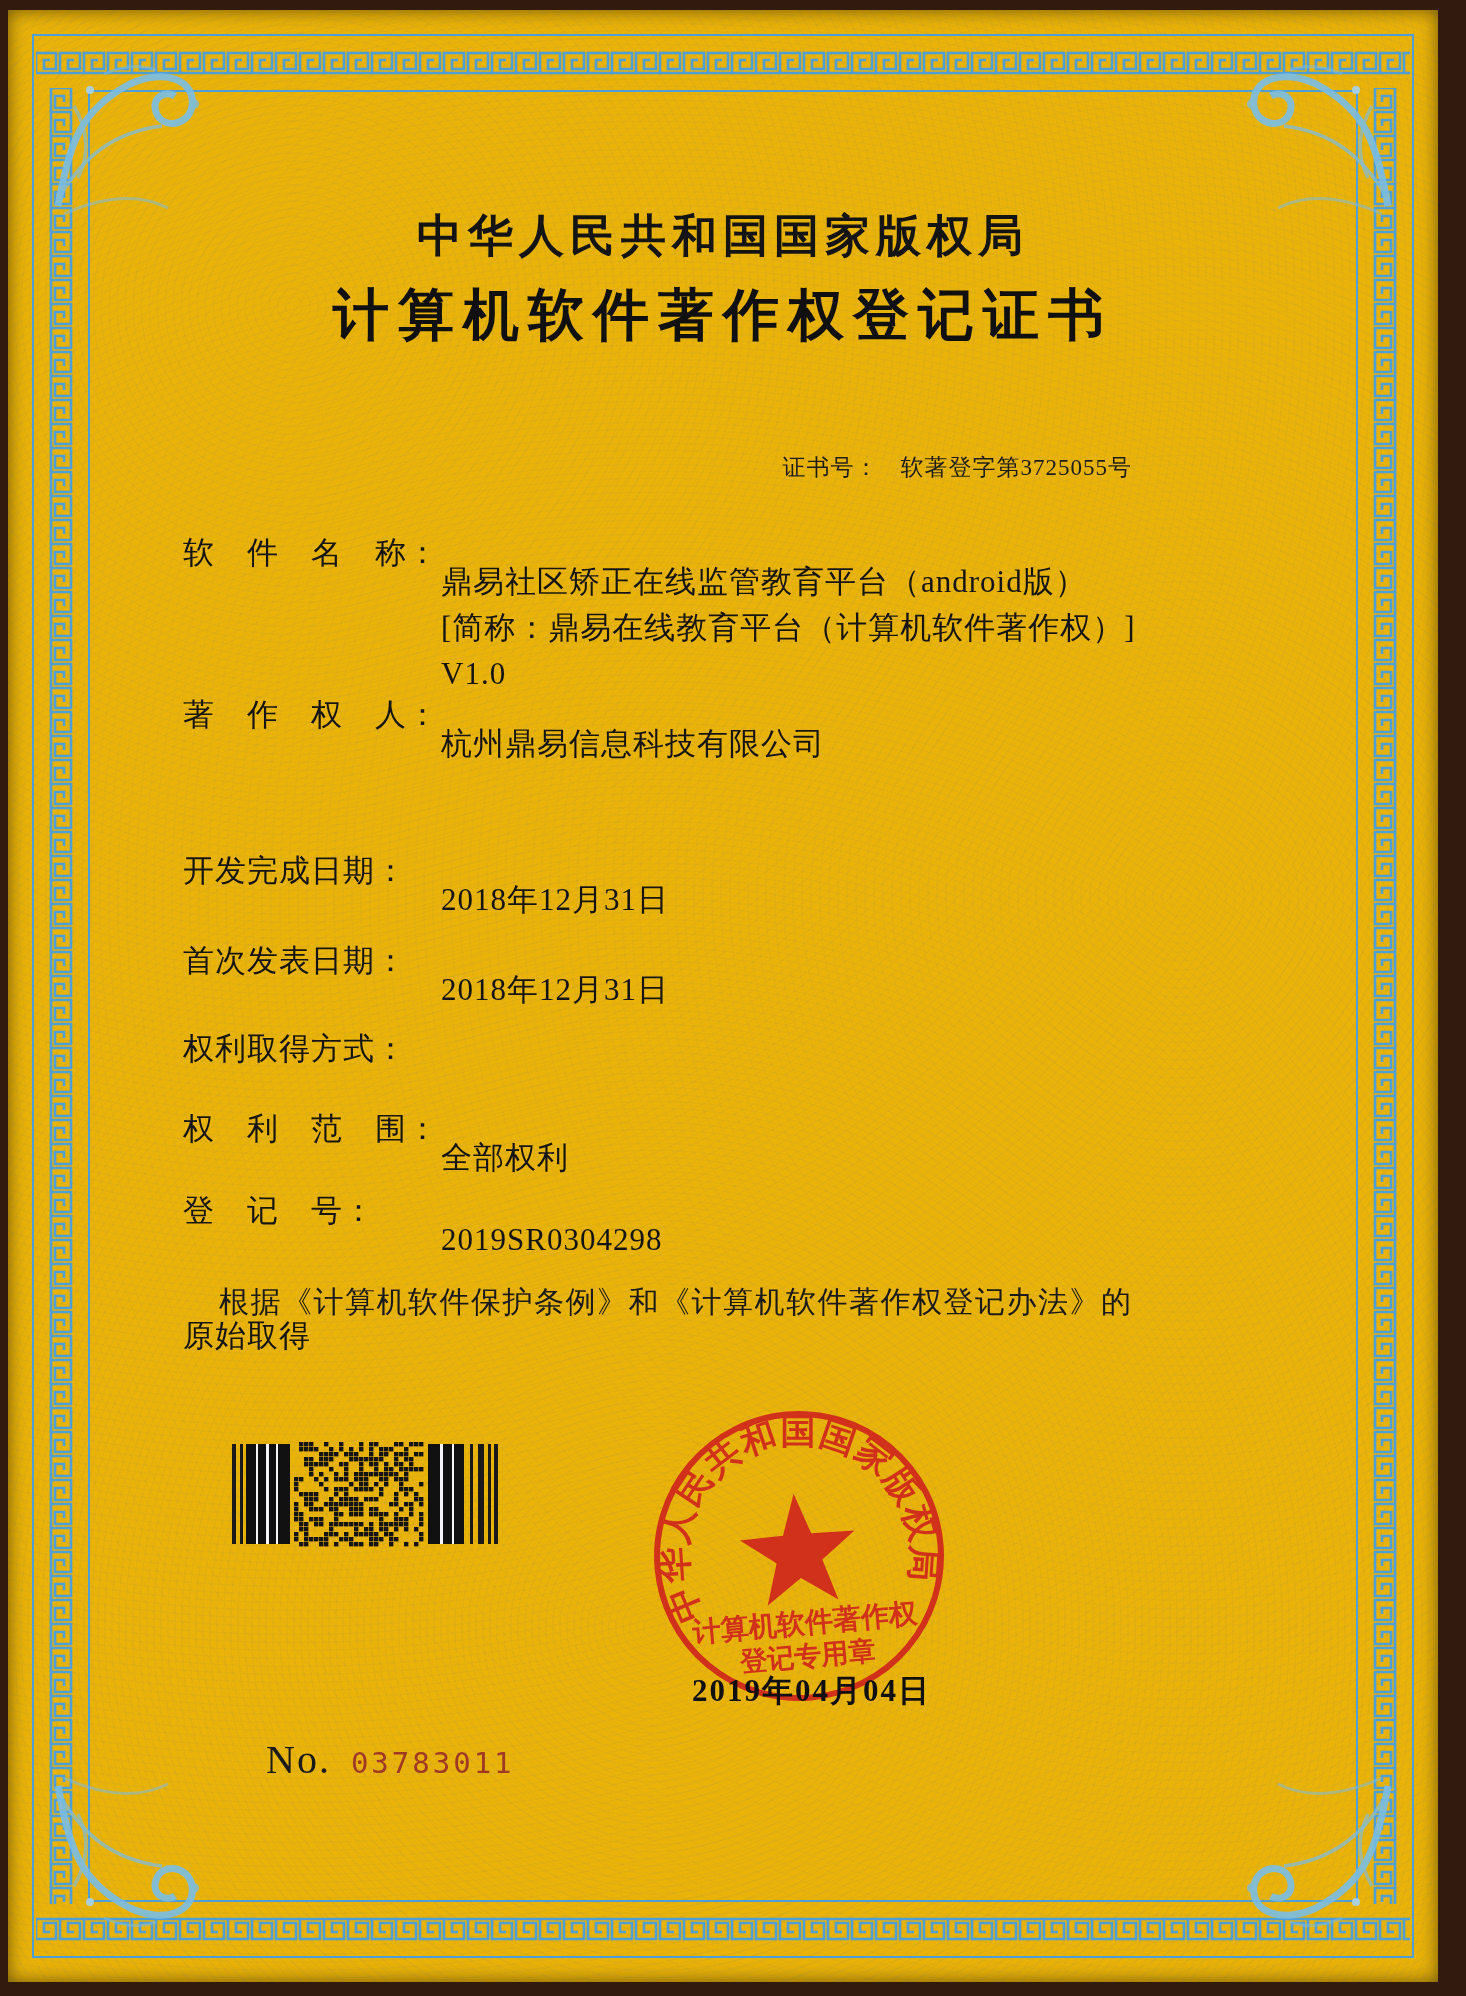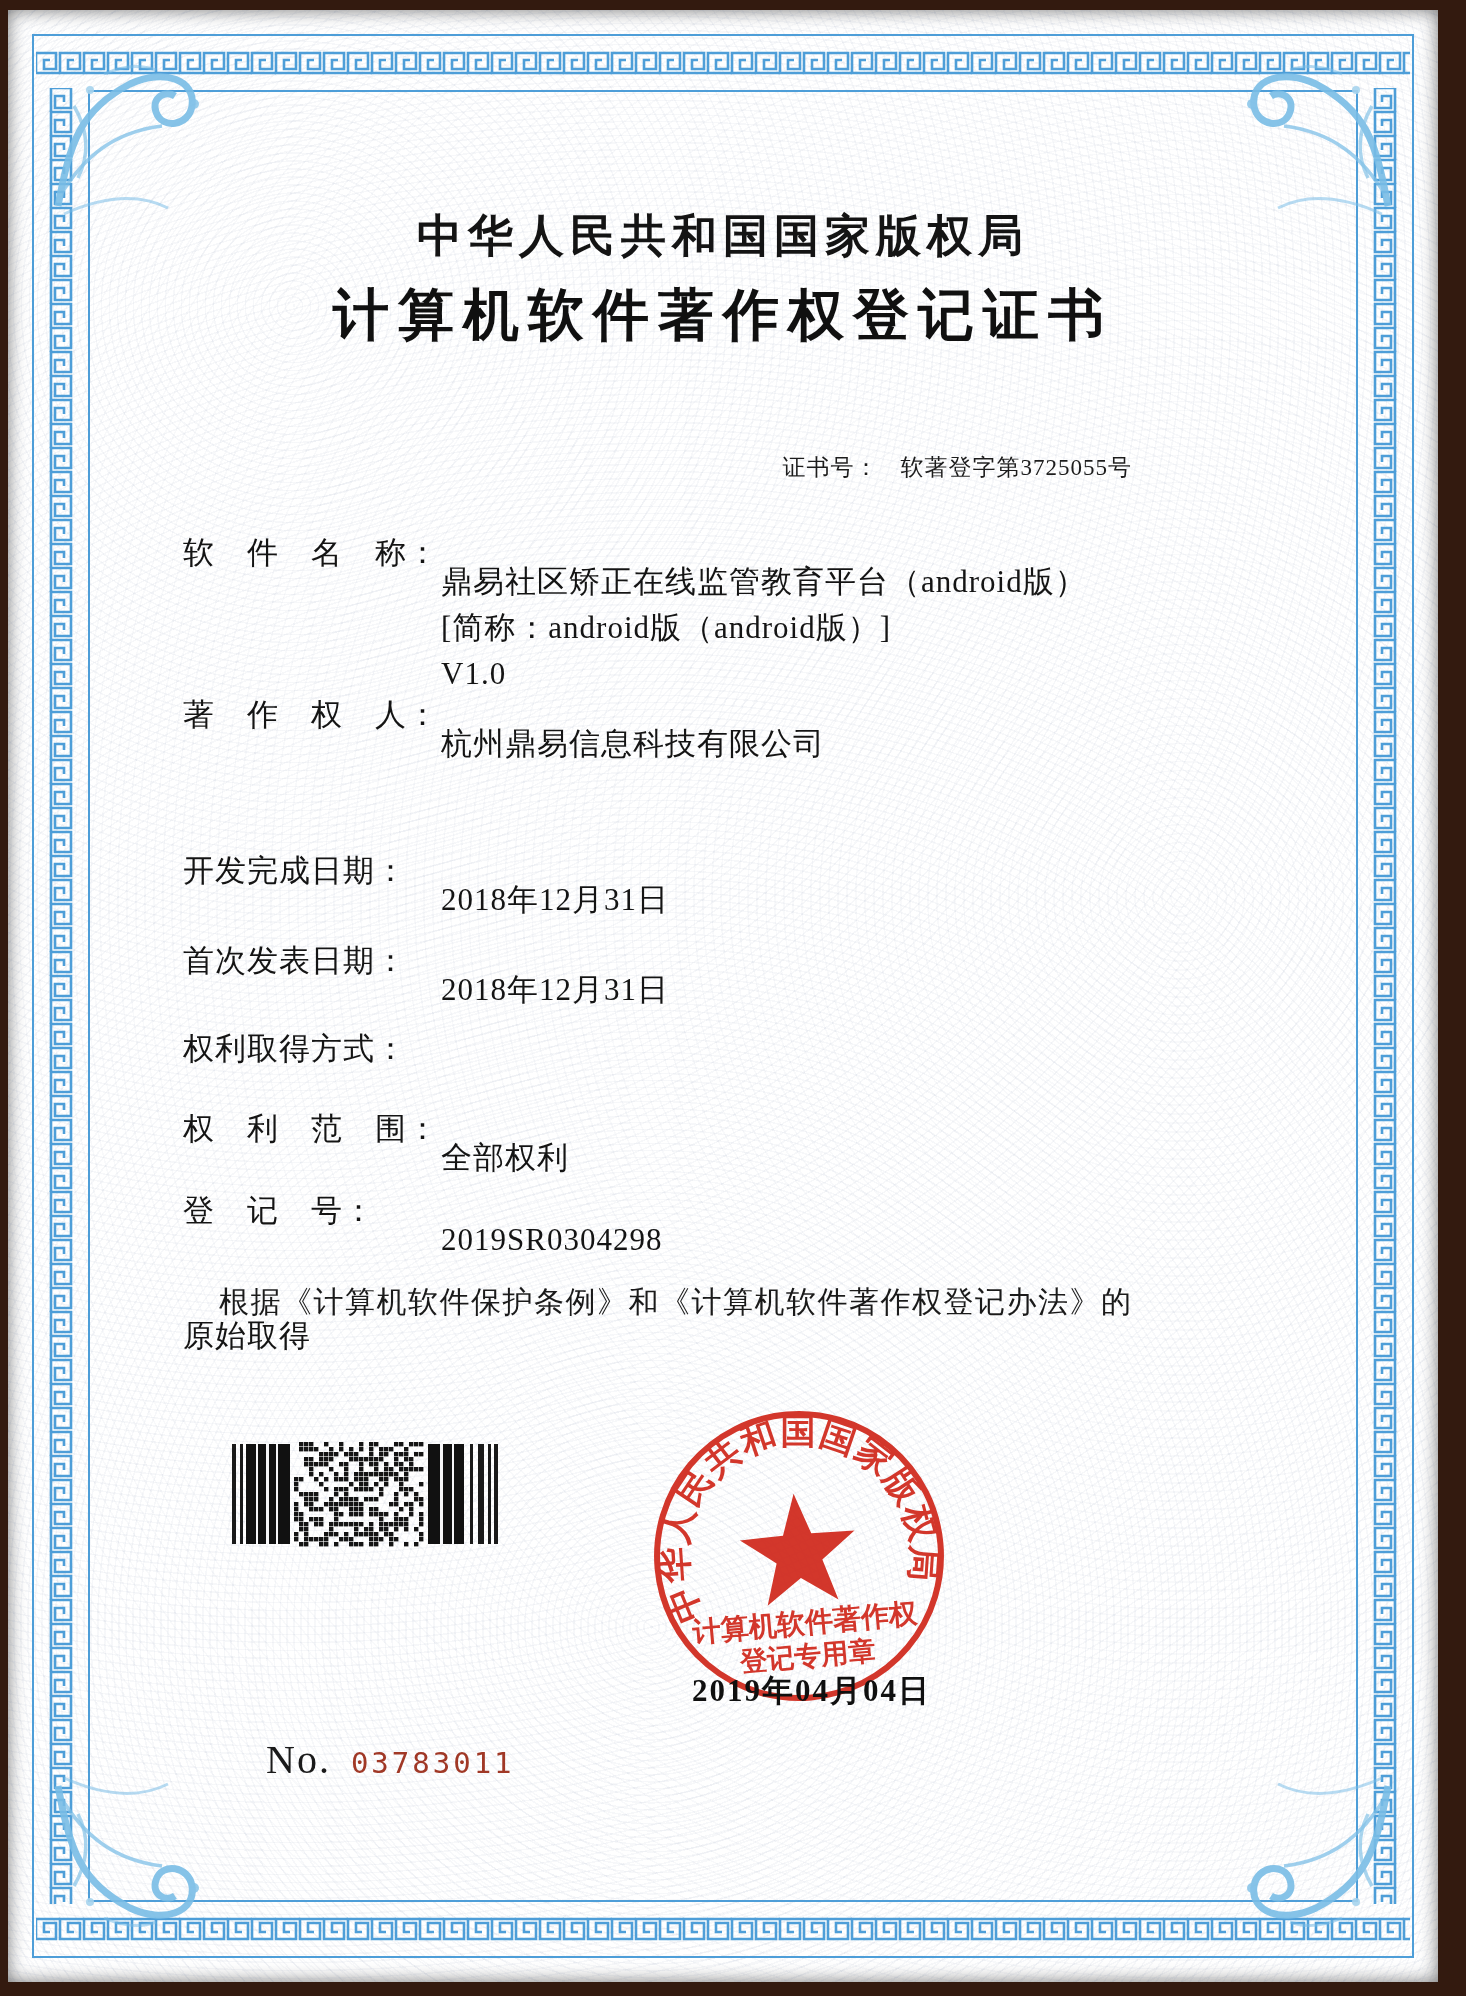--- a/index.html
+++ b/index.html
@@ -5,21 +5,21 @@
   html,body{margin:0;padding:0;}
   body{
     width:1466px;height:1996px;
     background:#331a0f;
     font-family:"Liberation Serif","DejaVu Serif",serif;
     position:relative;overflow:hidden;
   }
   #scene{position:absolute;inset:0;}
   .paper{
     position:absolute;left:8px;top:10px;right:28px;bottom:14px;
-    background:#ffffff;
+    background:#eab308;
     box-shadow:0 0 18px rgba(0,0,0,.55) inset;
     padding-left:36px;
   }
   
   .paper::after{
     content:"";position:absolute;inset:0;pointer-events:none;z-index:1;
     background:
       repeating-radial-gradient(circle at 20% 15%, rgba(90,110,150,.05) 0 1.5px, transparent 1.5px 8px),
       repeating-radial-gradient(circle at 82% 45%, rgba(90,110,150,.04) 0 1.5px, transparent 1.5px 9px),
       repeating-radial-gradient(circle at 45% 82%, rgba(90,110,150,.05) 0 1.5px, transparent 1.5px 7px);
@@ -400,21 +400,21 @@
 
       <div class="certno">
         <span>证书号：</span>
         <span>软著登字第3725055号</span>
       </div>
 
       <div class="frow r1">
         <span class="lbl">软　件　名　称：</span>
         <span class="val">
           <div>鼎易社区矫正在线监管教育平台（android版）</div>
-          <div>[简称：android版（android版）]</div>
+          <div>[简称：鼎易在线教育平台（计算机软件著作权）]</div>
           <div>V1.0</div>
         </span>
       </div>
       <div class="frow r2">
         <span class="lbl">著　作　权　人：</span>
         <span class="val">杭州鼎易信息科技有限公司</span>
       </div>
       <div class="frow r3">
         <span class="lbl">开发完成日期：</span>
         <span class="val">2018年12月31日</span>

